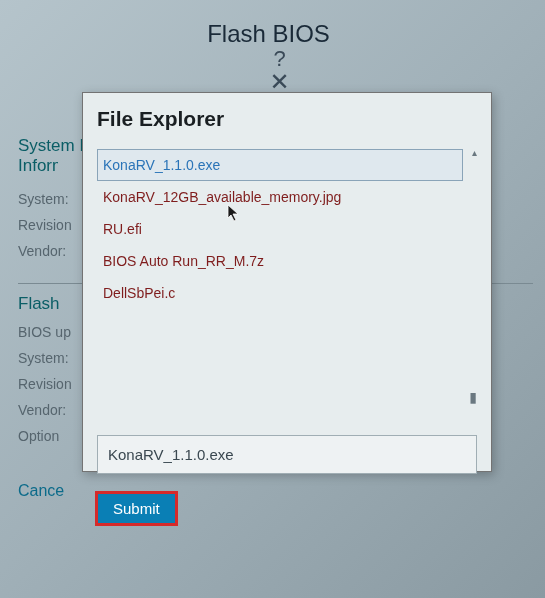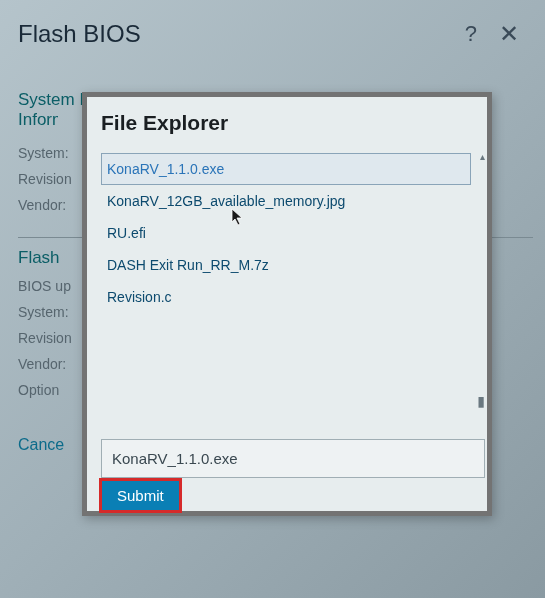--- a/index.html
+++ b/index.html
@@ -16,20 +16,21 @@
   
   .bg-window {
     position: absolute;
     left: 12px; top: 12px; right: 12px;
     height: 560px;
   }
   .bg-titlebar {
     display: flex;
     align-items: center;
     padding: 8px 14px 14px 6px;
+    flex-direction: column;
   }
   .bg-title {
     font-size: 24px;
     font-weight: 500;
     color: #1a2a38;
   }
   .spacer { flex: 1; }
   .help, .close {
     font-size: 22px;
     color: #3a4a58;
@@ -57,41 +58,41 @@
     font-size: 16px;
     color: #0c6b8a;
     margin: 38px 0 0 6px;
   }
   
   .dialog {
     position: absolute;
     left: 82px;
     top: 92px;
     width: 410px;
-    height: 424px;
+    height: 380px;
     background: #e7edee;
-    border: 5px solid #737373;
+    border: 1px solid #737373;
     box-shadow: 2px 3px 10px rgba(0,0,0,0.25);
-    padding: 14px 2px 12px 14px;
+    padding: 14px 14px 12px 14px;
   }
   .dialog-title {
     font-size: 21px;
     font-weight: 600;
     color: #1a1f22;
     margin-bottom: 18px;
   }
   .file-scroll {
     position: relative;
     height: 272px;
     overflow: hidden;
     padding-right: 14px;
   }
   .file-item {
     font-size: 14px;
-    color: #0c4a6e;
+    color: #7f1d1d;
     padding: 8px 6px;
     cursor: pointer;
     white-space: nowrap;
   }
   .file-item.selected {
     color: #2a74b8;
     border: 1px solid #8aa4b8;
     background: #dfe8ee;
     padding: 7px 5px;
   }
@@ -116,21 +117,21 @@
   }
   .filename-field {
     margin-top: 14px;
     border: 1px solid #a0aeb4;
     background: #eef2f3;
     padding: 10px 10px;
     font-size: 15px;
     color: #3a4850;
   }
   .btn-row {
-    margin-top: 2px;
+    margin-top: 19px;
     display: flex;
     gap: 4px;
   }
   .btn {
     background: #0a7fb5;
     color: #fff;
     font-size: 15px;
     padding: 7px 16px;
     border: none;
     cursor: pointer;
@@ -171,22 +172,22 @@
   <div class="cancel">Cance</div>
 </div>
 
 <div class="dialog">
   <div class="dialog-title">File Explorer</div>
   <div class="file-scroll">
     <div id="file-list-inner">
         <div class="file-item selected">KonaRV_1.1.0.exe</div>
         <div class="file-item">KonaRV_12GB_available_memory.jpg</div>
         <div class="file-item">RU.efi</div>
-        <div class="file-item">DASH Exit Run_RR_M.7z</div>
-        <div class="file-item">Revision.c</div>
+        <div class="file-item">BIOS Auto Run_RR_M.7z</div>
+        <div class="file-item">DellSbPei.c</div>
       </div>
     <div class="scrollbar">
       <div class="scroll-arrow up">▴</div>
       <div class="scroll-arrow down">▮</div>
     </div>
     <svg class="cursor" viewBox="0 0 14 18">
       <path d="M1 1 L1 14 L4 11 L7 17 L9 16 L6 10 L11 10 Z" fill="#1a1a1a" stroke="#fff" stroke-width="0.8"></path>
     </svg>
   </div>
   <div class="filename-field">KonaRV_1.1.0.exe</div>

